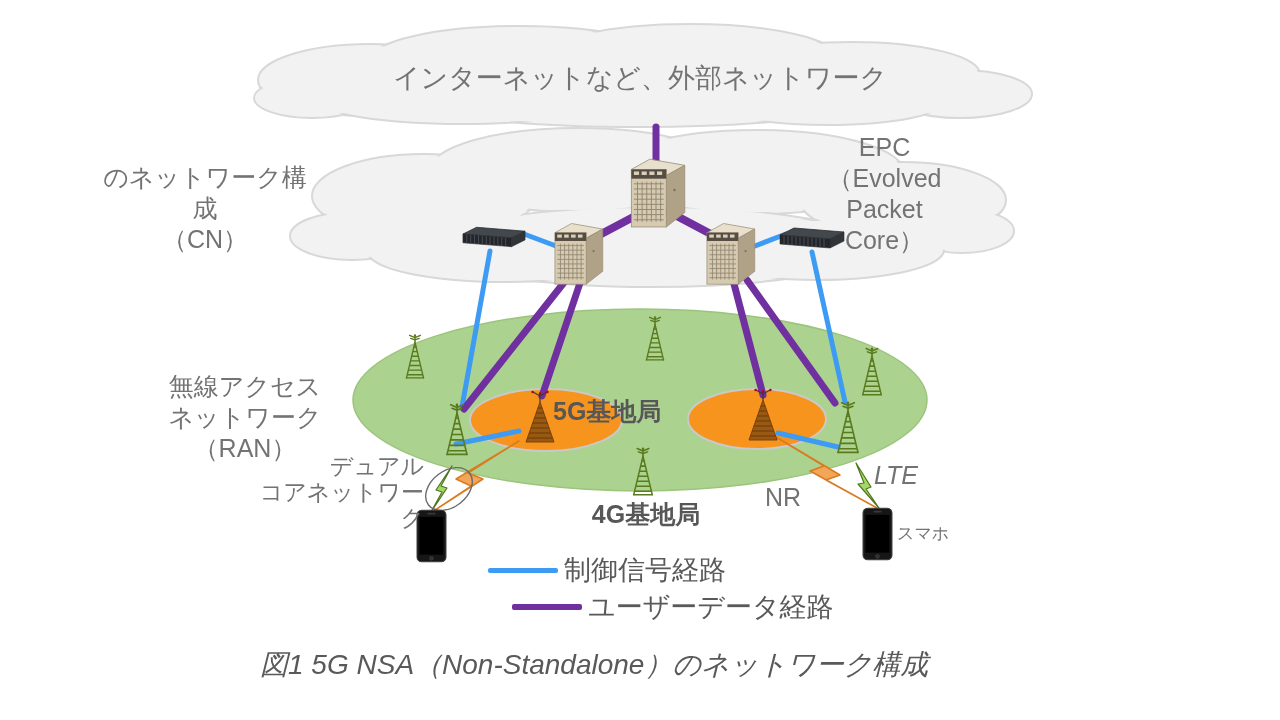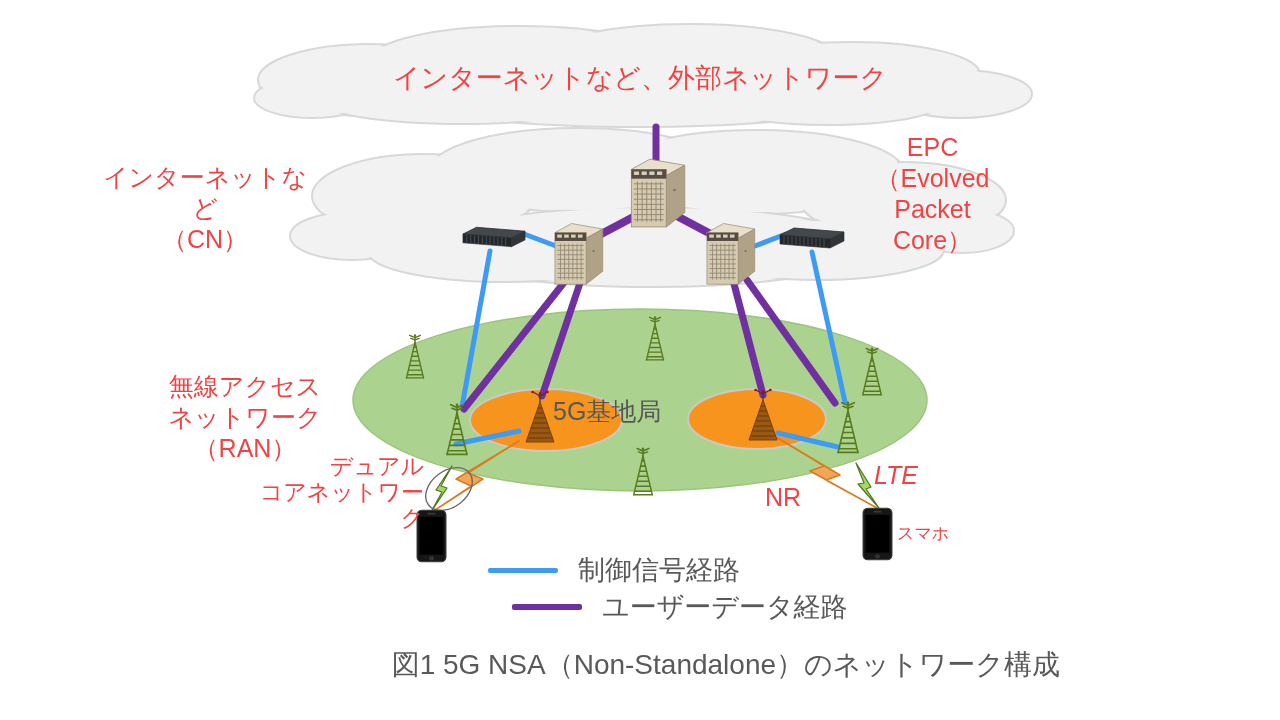--- a/index.html
+++ b/index.html
@@ -2,39 +2,39 @@
 <html><head>
 <meta charset="utf-8">
 <style>
   html,body{margin:0;padding:0;background:#fff;}
   #canvas{position:relative;width:1280px;height:720px;background:#ffffff;overflow:hidden;
           font-family:"Liberation Sans","DejaVu Sans",sans-serif;}
   #diagram-svg{position:absolute;left:0;top:0;width:1280px;height:720px;}
   .cloud-stroke ellipse{fill:#F2F2F2;stroke:#D8D8D8;stroke-width:2;}
   .cloud-fill ellipse{fill:#F2F2F2;}
   .icon{position:absolute;}
-  .lbl{position:absolute;color:#ef4444;white-space:pre-line;}
+  .lbl{position:absolute;color:#737373;white-space:pre-line;}
   #lbl-internet{left:380px;top:60px;width:520px;text-align:center;font-size:27px;}
   #lbl-cn{left:95px;top:162px;width:220px;text-align:center;font-size:25px;line-height:31px;}
-  #lbl-epc{left:850px;top:132px;width:165px;text-align:center;font-size:25px;line-height:31px;}
+  #lbl-epc{left:802px;top:132px;width:165px;text-align:center;font-size:25px;line-height:31px;}
   #lbl-ran{left:135px;top:343px;width:220px;text-align:center;font-size:25px;line-height:31px;margin-top:28px;}
-  #lbl-5g{left:553px;top:395px;font-size:25px;font-weight:normal;color:#575757;}
+  #lbl-5g{left:553px;top:395px;font-size:25px;font-weight:bold;color:#575757;}
   #lbl-4g{left:583px;top:498px;width:126px;text-align:center;font-size:25px;font-weight:bold;color:#575757;}
   #lbl-dual{left:250px;top:453px;width:174px;text-align:right;font-size:23px;line-height:26px;}
   #lbl-nr{left:765px;top:483px;font-size:25px;}
   #lbl-lte{left:874px;top:461px;font-size:25px;font-style:italic;}
   #lbl-phone{left:897px;top:522px;font-size:17px;}
-  .legend-row{position:absolute;display:flex;align-items:center;gap:20px;}
+  .legend-row{position:absolute;display:flex;align-items:center;gap:6px;}
   #legend-row-1{left:488px;top:552px;}
   #legend-row-2{left:512px;top:589px;}
   .legend-swatch{width:70px;border-radius:2px;}
   #legend-swatch-1{height:5px;background:#3E9BF4;}
   #legend-swatch-2{height:6px;background:#7030A0;}
   .legend-text{font-size:27px;color:#595959;}
-  #caption{left:260px;top:646px;width:800px;text-align:right;font-size:28px;color:#595959;}
+  #caption{left:260px;top:646px;width:800px;text-align:left;font-size:28px;color:#595959;font-style:italic;}
 </style>
 </head>
 <body>
 
 <div id="canvas">
 
   <svg width="0" height="0" style="position:absolute" aria-hidden="true">
     <defs>
       <symbol id="sym-tower" viewBox="0 0 40 62">
         <g stroke="#5A7A1E" stroke-width="1.8" fill="none" stroke-linecap="round">
@@ -220,30 +220,31 @@
     </svg>
 
   <svg class="icon" style="left:416px;top:509px;width:31px;height:54px">
       <use href="#sym-phone"></use>
     </svg>
   <svg class="icon" style="left:862px;top:507px;width:31px;height:54px">
       <use href="#sym-phone"></use>
     </svg>
 
   <div class="lbl" id="lbl-internet">インターネットなど、外部ネットワーク</div>
-  <div class="lbl" id="lbl-cn">インターネットなど
+  <div class="lbl" id="lbl-cn">のネットワーク構成
 （CN）</div>
   <div class="lbl" id="lbl-epc">EPC
 （Evolved
 Packet
 Core）</div>
   <div class="lbl" id="lbl-ran">無線アクセス
 ネットワーク
 （RAN）</div>
   <div class="lbl" id="lbl-5g">5G基地局</div>
+  <div class="lbl" id="lbl-4g">4G基地局</div>
   <div class="lbl" id="lbl-dual">デュアル
 コアネットワーク</div>
   <div class="lbl" id="lbl-nr">NR</div>
   <div class="lbl" id="lbl-lte">LTE</div>
   <div class="lbl" id="lbl-phone">スマホ</div>
 
   <div class="legend-row" id="legend-row-1">
     <div class="legend-swatch" id="legend-swatch-1"></div>
     <div class="legend-text">制御信号経路</div>
   </div>

